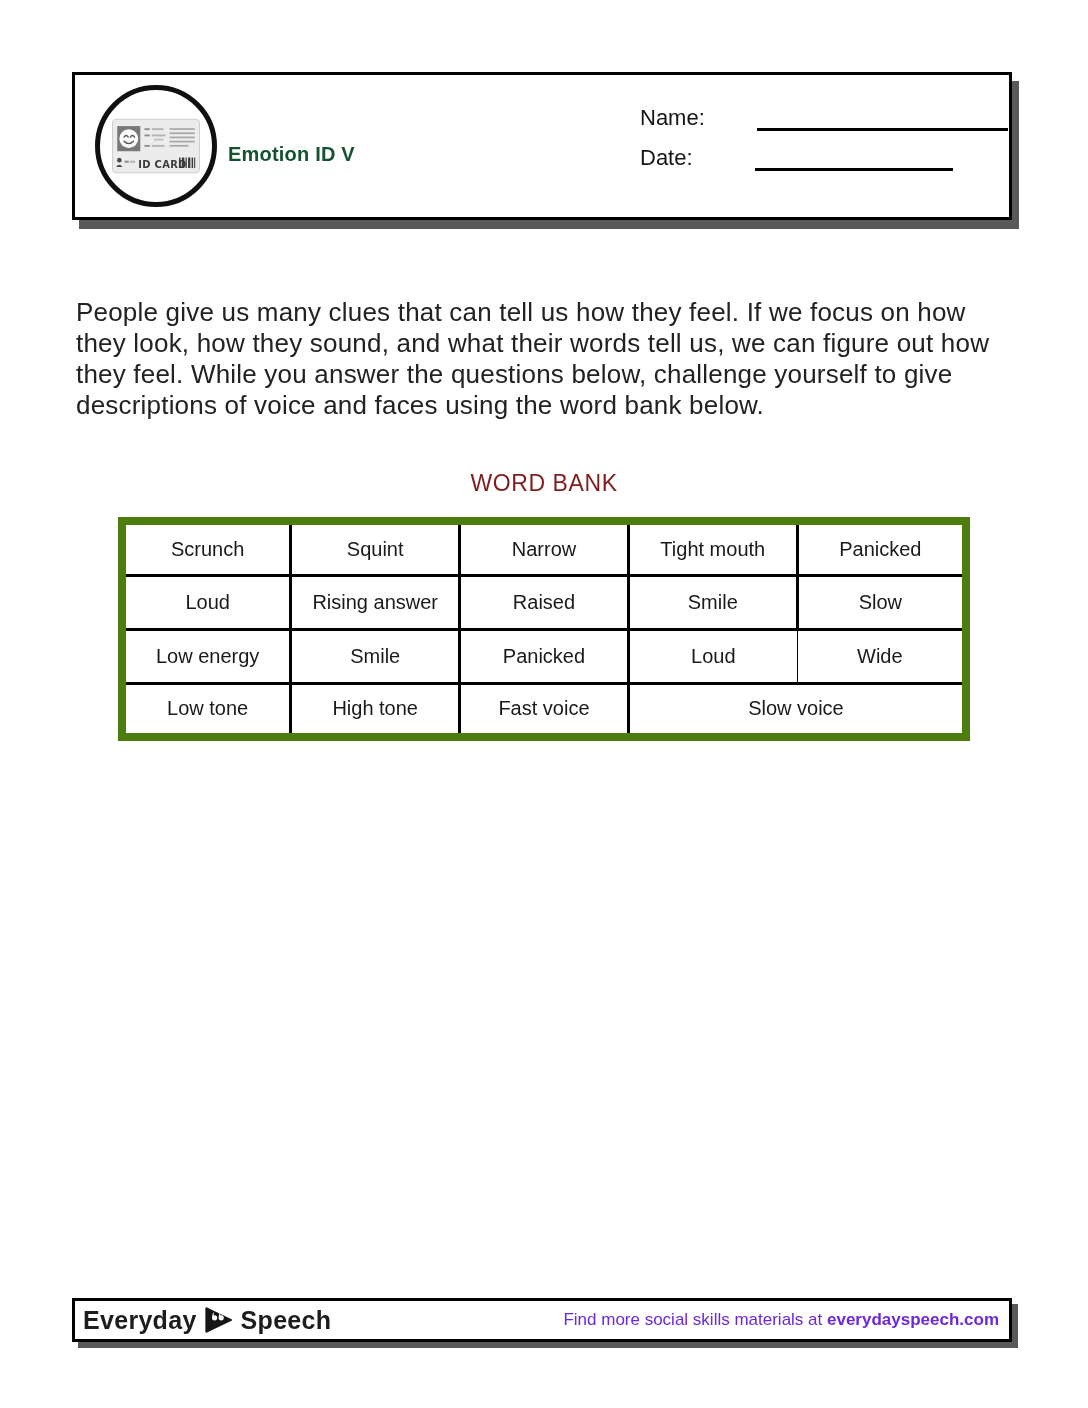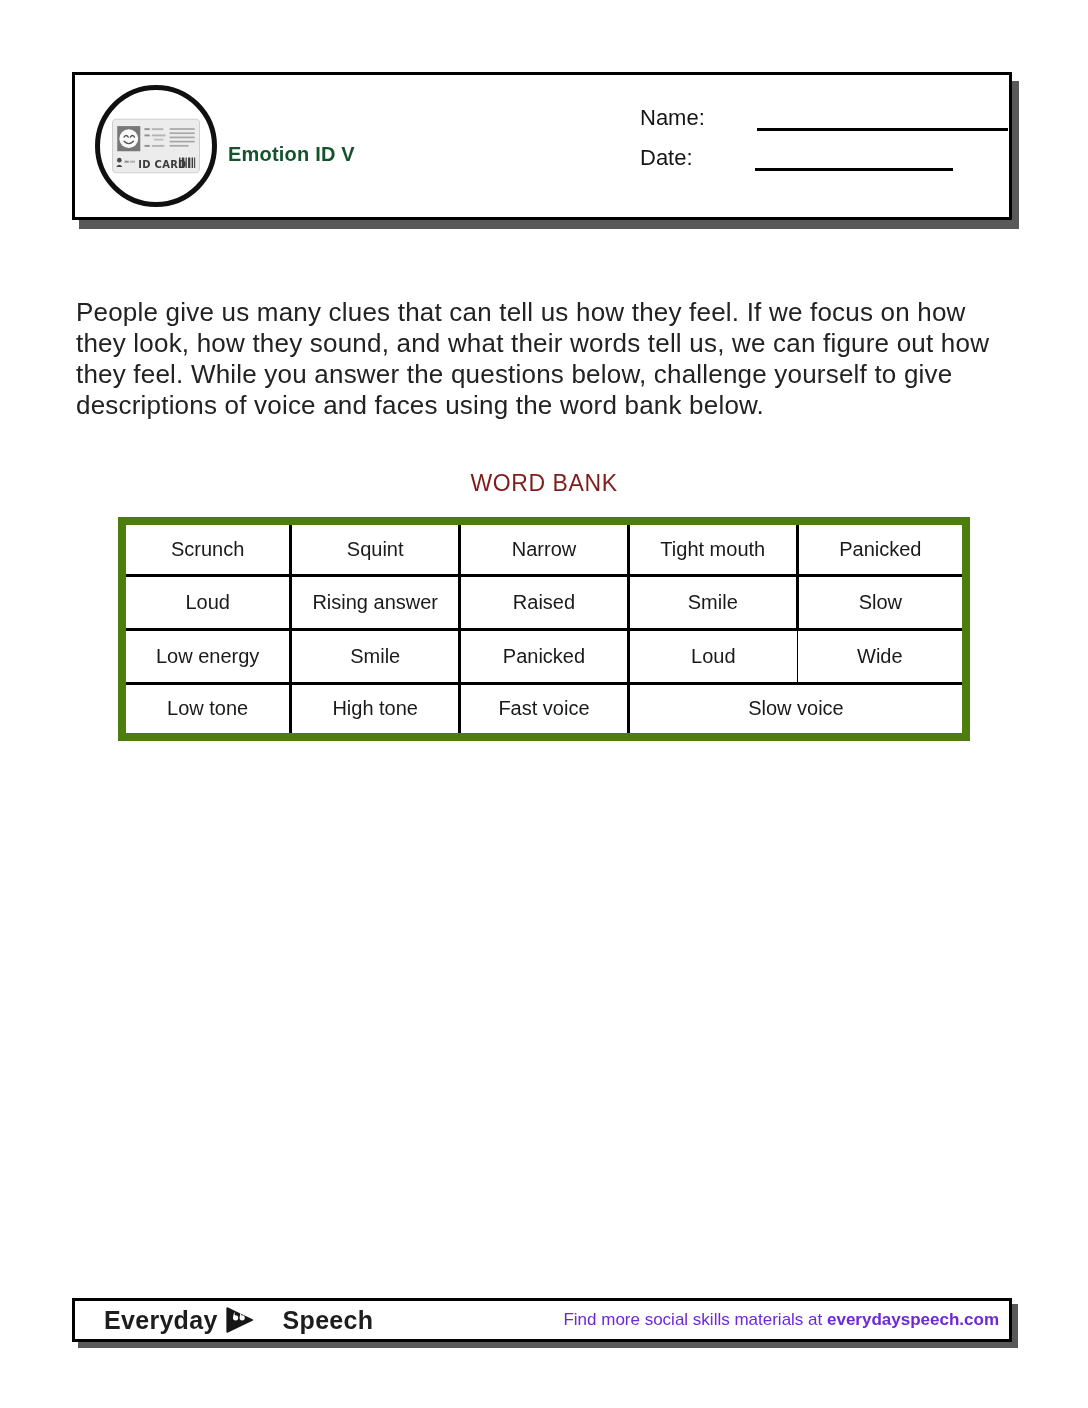--- a/index.html
+++ b/index.html
@@ -56,21 +56,21 @@
   .wordbank-table td.thin-left  { border-left-width:1px;text-align:center; }
 
   
   .footer-box {
     position:absolute; left:72px; top:1298px; width:940px; height:44px;
     border:3px solid #000; background:#fff; box-shadow:6px 6px 0 0 #595959;
     display:flex; align-items:center; justify-content:space-between;
     padding:0 10px 0 8px;
   }
   .brand { display:flex; align-items:center; gap:5px; }
-  .brand-word { font-size:25px; font-weight:bold; color:#1d1d1d; letter-spacing:0.3px;margin-left:21px; }
+  .brand-word { font-size:25px; font-weight:bold; color:#1d1d1d; letter-spacing:0.3px; }
   .brand-logo { width:34px; height:34px; display:block; }
   .tagline { font-size:17px; color:#6d28d9; }
   .tagline .bold { font-weight:bold; }
 </style>
 </head>
 <body>
 
 <div class="page">
 
   <div class="header-box">

